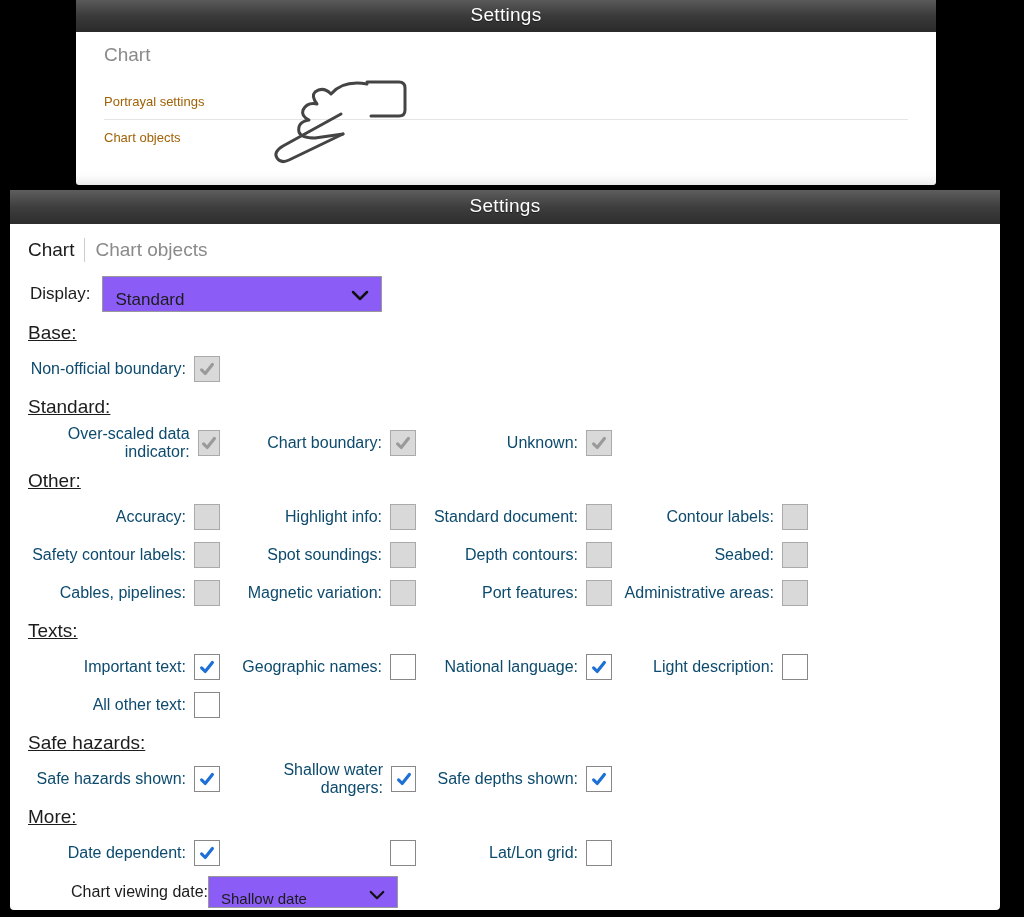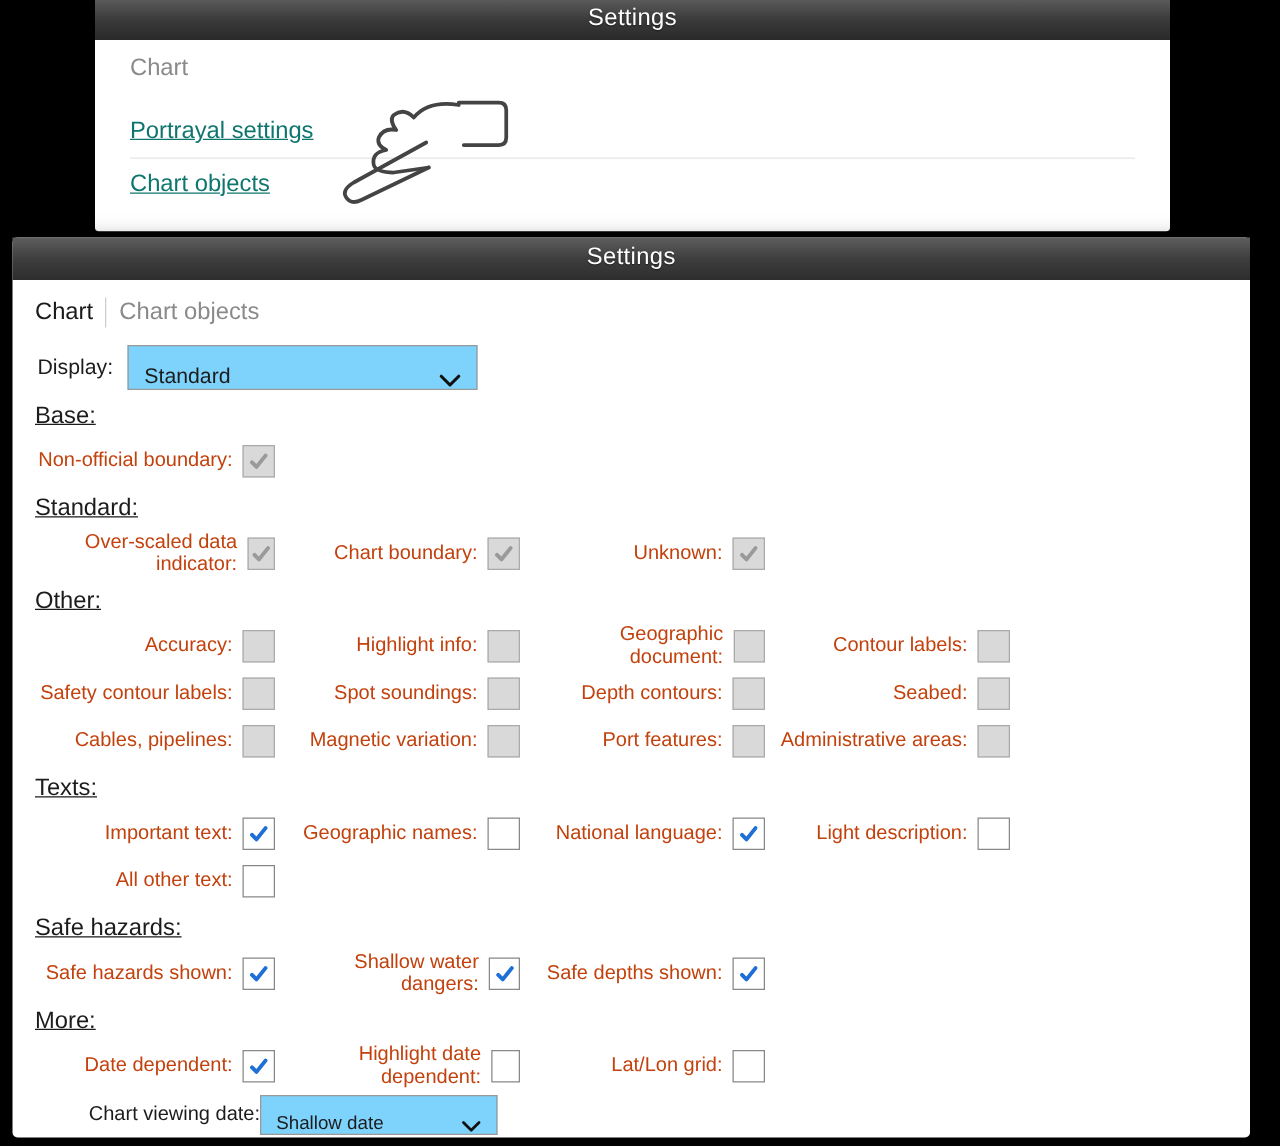--- a/index.html
+++ b/index.html
@@ -36,26 +36,25 @@
   }
   .top-menu {
     padding: 12px 28px 0 28px;
   }
   .menu-heading {
     color: #8a8a8a;
     font-size: 19px;
     margin-bottom: 18px;
   }
   .menu-item {
-    color: #0f766e;
-    font-size: 19px;
+    color: #a16207;
+    font-size: 13px;
     padding: 10px 0;
     border-bottom: 1px solid #e5e5e5;
     cursor: pointer;
-    text-decoration: underline;
   }
   .menu-item:last-child { border-bottom: none; }
 
   .pointer-hand {
     position: absolute;
     top: 76px;
     left: 195px;
     width: 140px;
     height: 90px;
     pointer-events: none;
@@ -101,27 +100,27 @@
   .display-row {
     display: flex;
     align-items: center;
     gap: 12px;
     margin-bottom: 10px;
     font-size: 17px;
     padding-left: 2px;
   }
   .select {
     display: inline-flex;
-    align-items: flex-end;
+    align-items: flex-start;
     justify-content: space-between;
     width: 280px;
     height: 36px;
     border: 1px solid #999;
-    background: #7dd3fc;
-    padding: 0 12px;
+    background: #8b5cf6;
+    padding: 13px 12px;
     font-size: 17px;
     cursor: pointer;
   }
   .select .chev { display:inline-block; }
   .select .chev svg { display:block; }
 
   .section-h {
     font-size: 19px;
     text-decoration: underline;
     margin: 8px 0 6px 0;
@@ -137,21 +136,21 @@
     display: flex;
     align-items: center;
     justify-content: flex-end;
     width: 196px;        
     height: 38px;
     gap: 8px;
     padding-right: 4px;
     font-size: 16px;
   }
   .grid-3 .pair { width: 196px; } 
-  .lbl { text-align: right; color:#c2410c; }
+  .lbl { text-align: right; color:#0c4a6e; }
   .cbx {
     width: 26px;
     height: 26px;
     border: 1px solid #888;
     background: #fff;
     display: inline-flex;
     align-items: center;
     justify-content: center;
     cursor: pointer;
   }
@@ -280,21 +279,21 @@
     <div class="grid">
       <div class="pair">
           <span class="lbl">Accuracy:</span>
           <span class="cbx disabled"></span>
         </div>
       <div class="pair">
           <span class="lbl">Highlight info:</span>
           <span class="cbx disabled"></span>
         </div>
       <div class="pair">
-          <span class="lbl">Geographic document:</span>
+          <span class="lbl">Standard document:</span>
           <span class="cbx disabled"></span>
         </div>
       <div class="pair">
           <span class="lbl">Contour labels:</span>
           <span class="cbx disabled"></span>
         </div>
       <div class="pair">
           <span class="lbl">Safety contour labels:</span>
           <span class="cbx disabled"></span>
         </div>
@@ -404,21 +403,20 @@
           <span class="lbl">Date dependent:</span>
           <span class="cbx checked">
             <span class="tick tick-blue">
               <svg viewBox="0 0 20 20">
                 <path d="M4 11 L8 15 L16 5"></path>
               </svg>
             </span>
           </span>
         </div>
       <div class="pair">
-          <span class="lbl">Highlight date dependent:</span>
           <span class="cbx"></span>
         </div>
       <div class="pair">
           <span class="lbl">Lat/Lon grid:</span>
           <span class="cbx"></span>
         </div>
     </div>
 
     <div class="cvd-row">
       <span class="cvd-lbl">Chart viewing date:</span>

